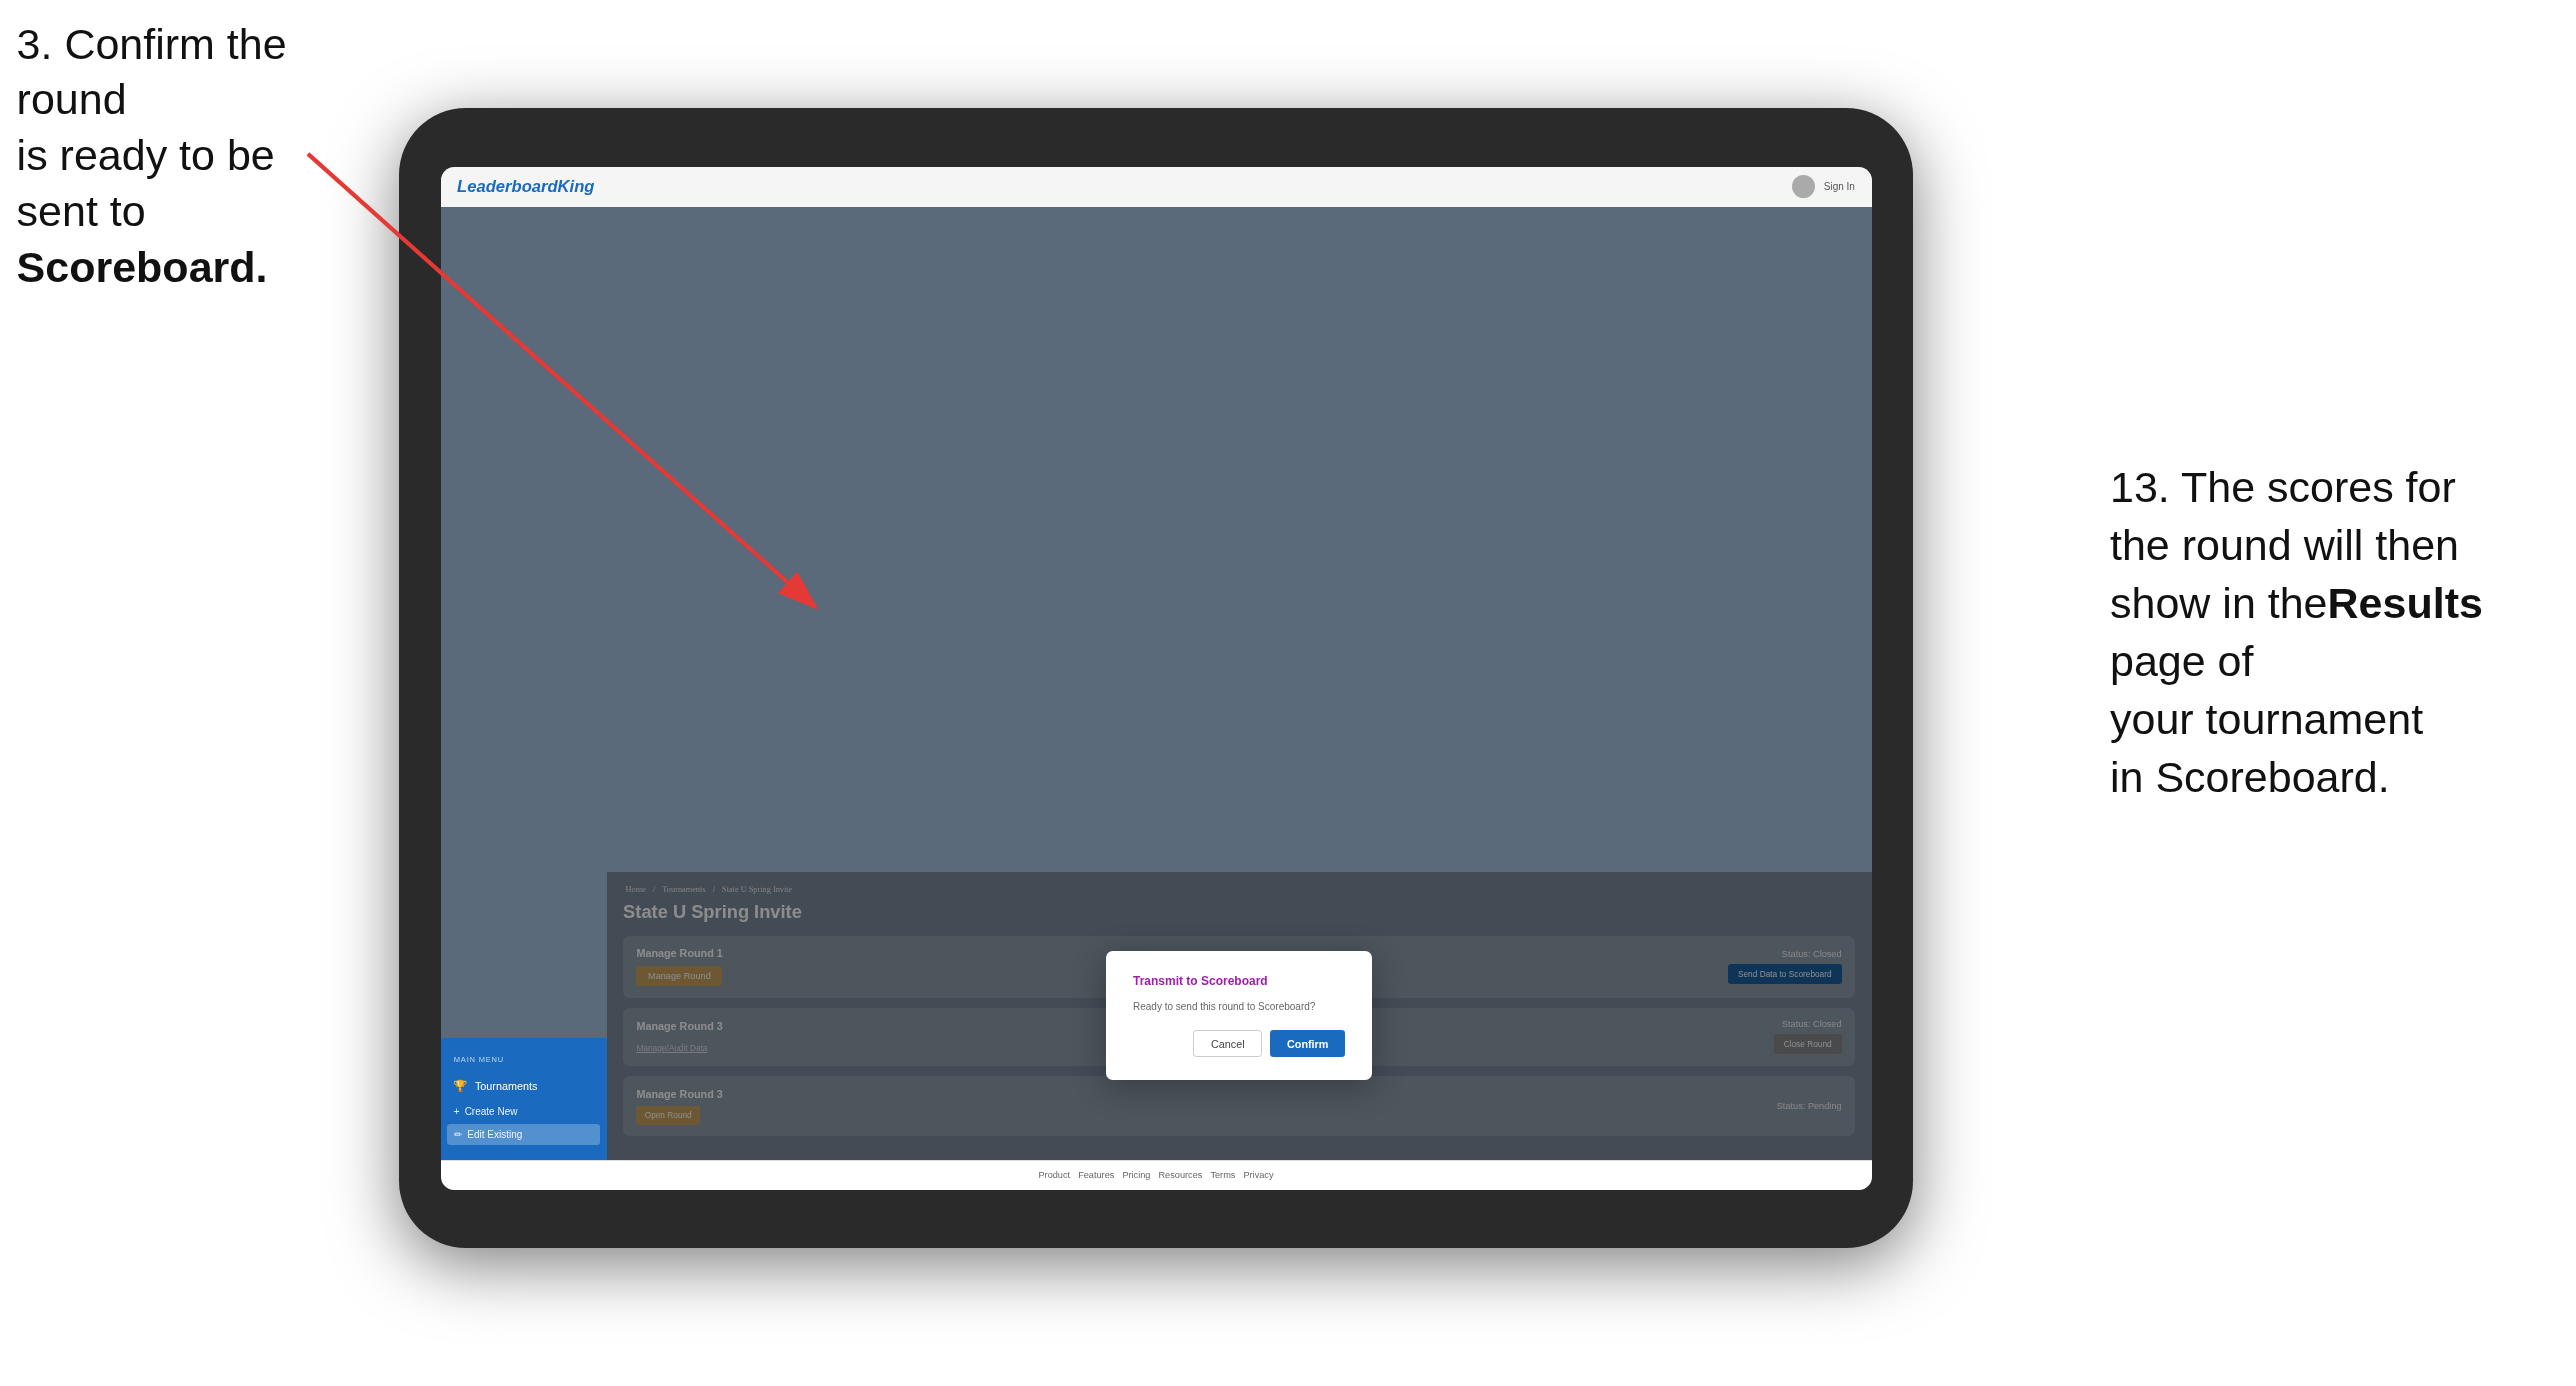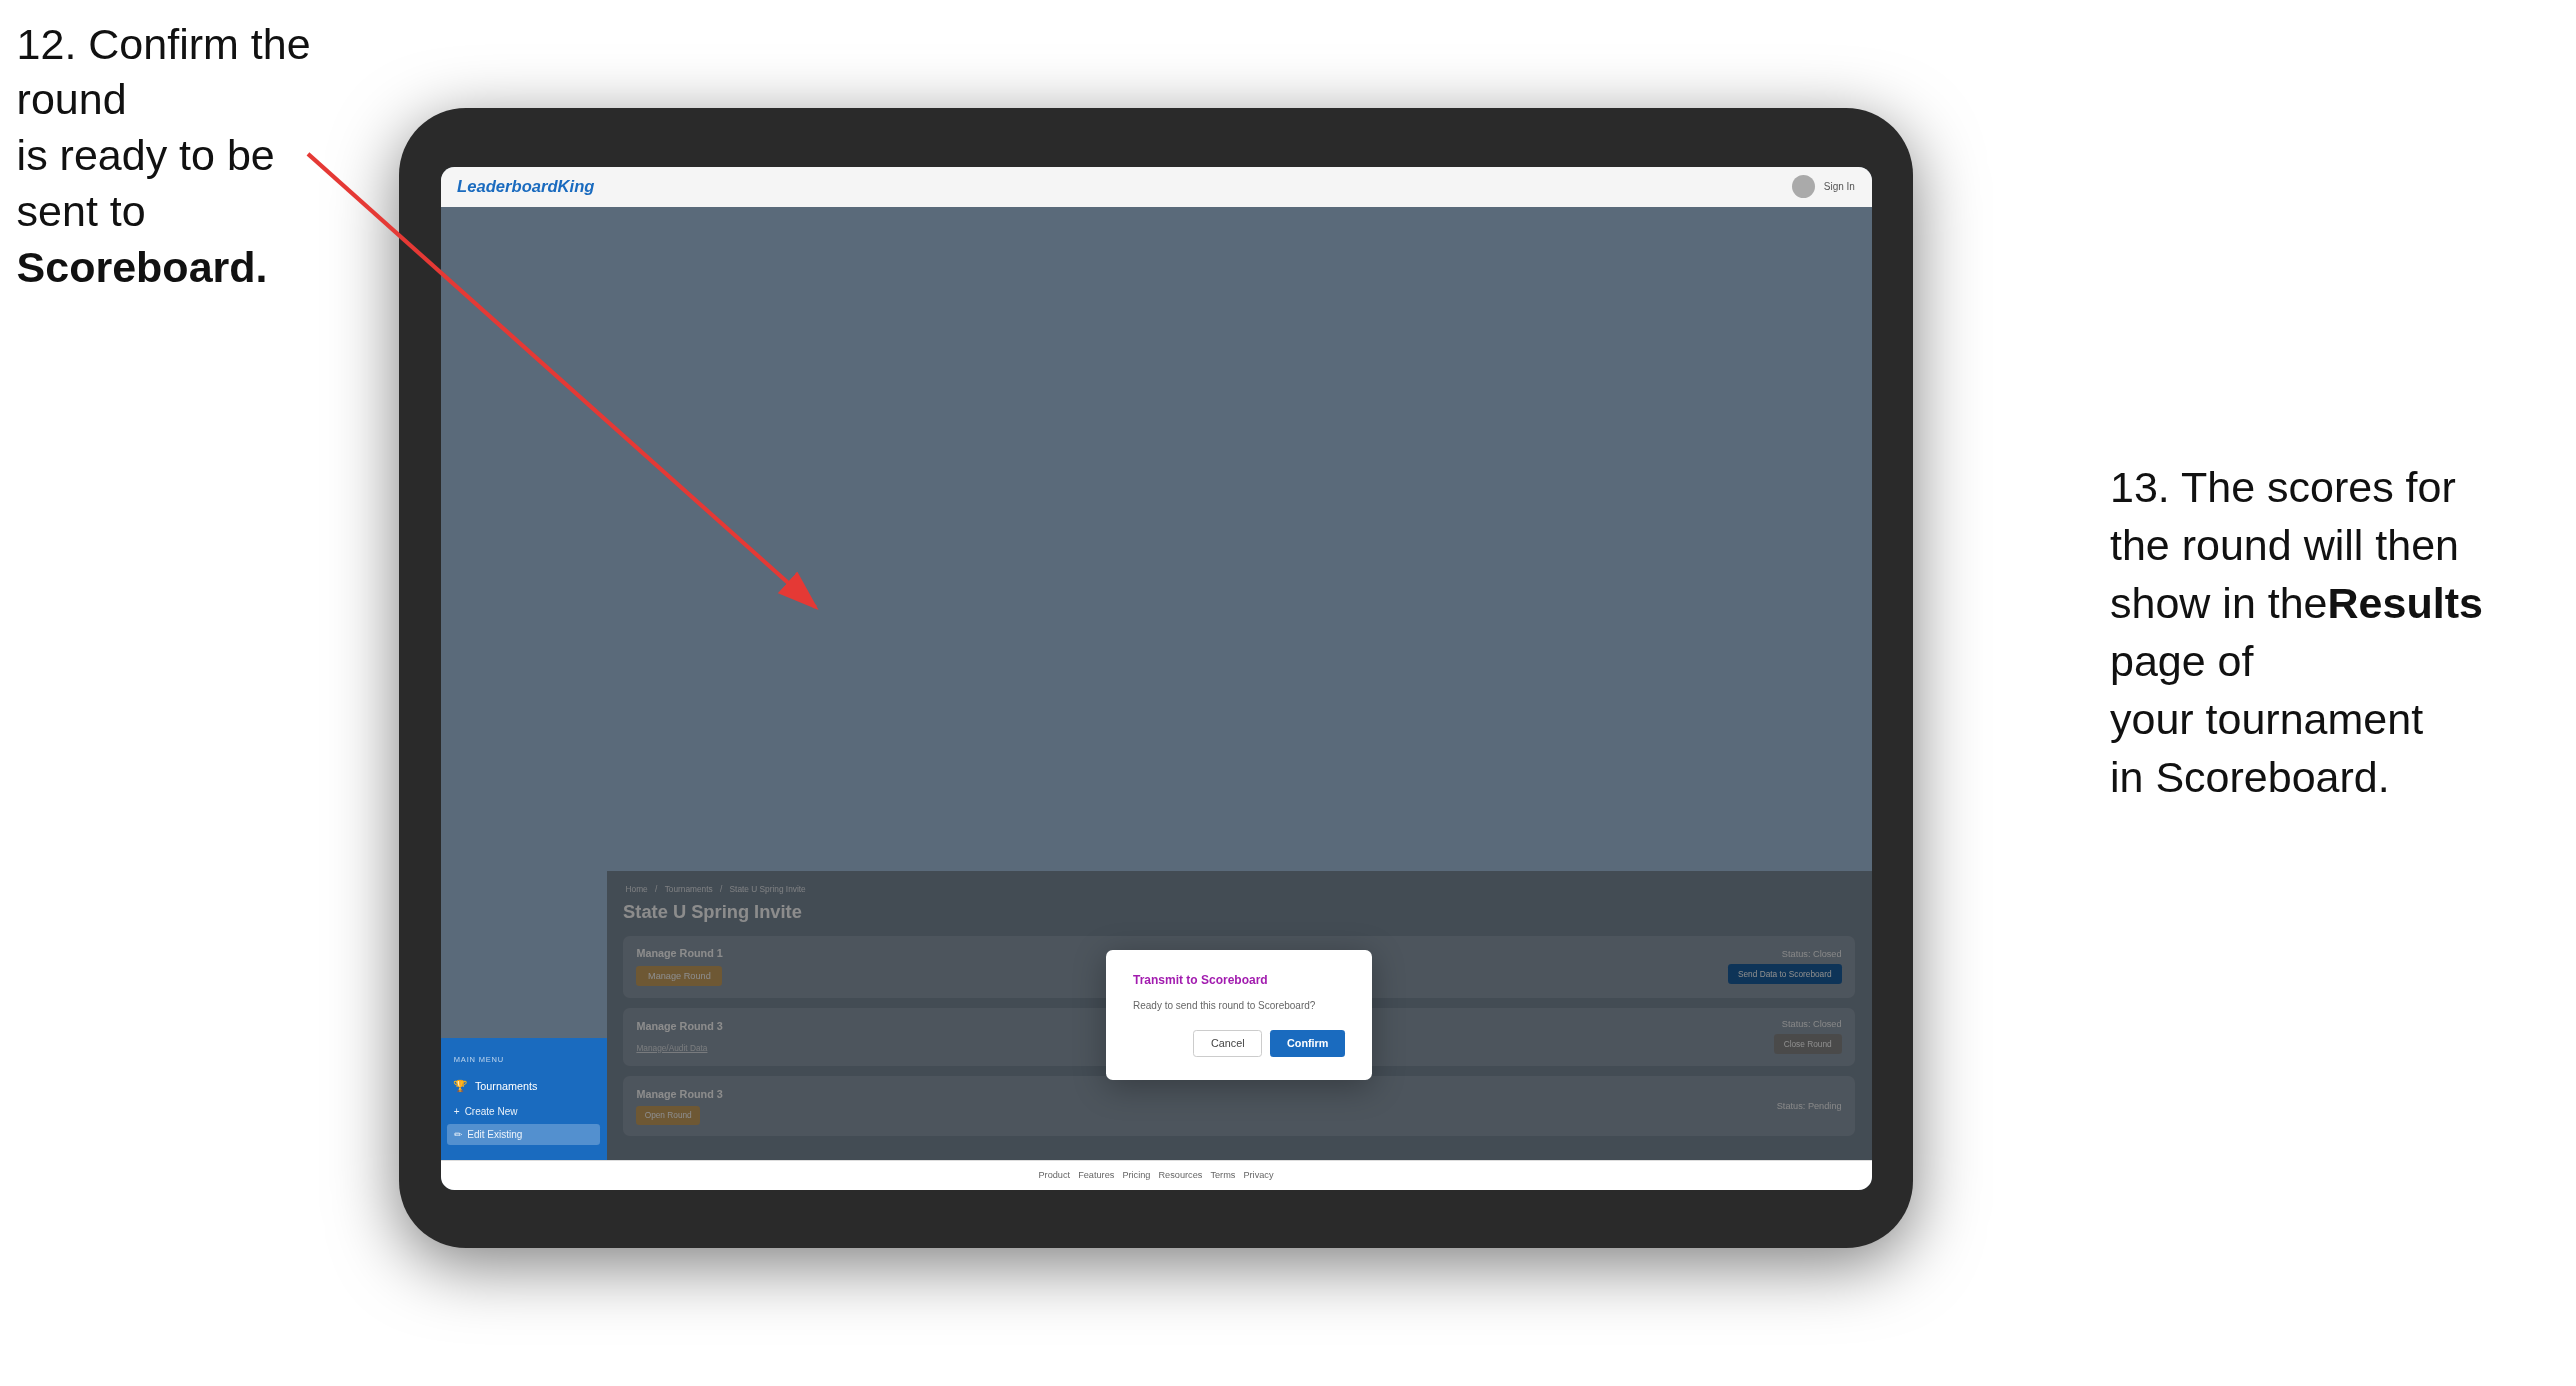--- a/index.html
+++ b/index.html
@@ -166,20 +166,21 @@
       background: #7a8a9a;
       padding: 13.3px 16.6px;
       overflow-y: auto;
       position: relative;
     }
 
     .breadcrumb {
       font-size: 8.3px;
       color: rgba(255,255,255,0.8);
       margin-bottom: 6.7px;
+      font-family: Liberation Serif, serif;
     }
     .breadcrumb span { margin: 0 2.5px; }
 
     .page-title {
       font-size: 18.3px;
       font-weight: 700;
       color: white;
       margin-bottom: 13.3px;
     }
 
@@ -318,21 +319,21 @@
     .footer-link {
       font-size: 9.2px;
       color: #666;
       cursor: pointer;
     }
   </style>
 </head>
 <body>
 
 <div class="annotation-top">
-  <span>12. Confirm the round</span><br>
+  <span>3. Confirm the round</span><br>
   <span>is ready to be sent to</span><br>
   <strong>Scoreboard.</strong>
 </div>
 
 <div class="annotation-bottom">
   <span>13. The scores for</span><br>
   <span>the round will then</span><br>
   <span>show in the</span><strong>Results</strong><span> page of</span><br>
   <span>your tournament</span><br>
   <span>in Scoreboard.</span>

